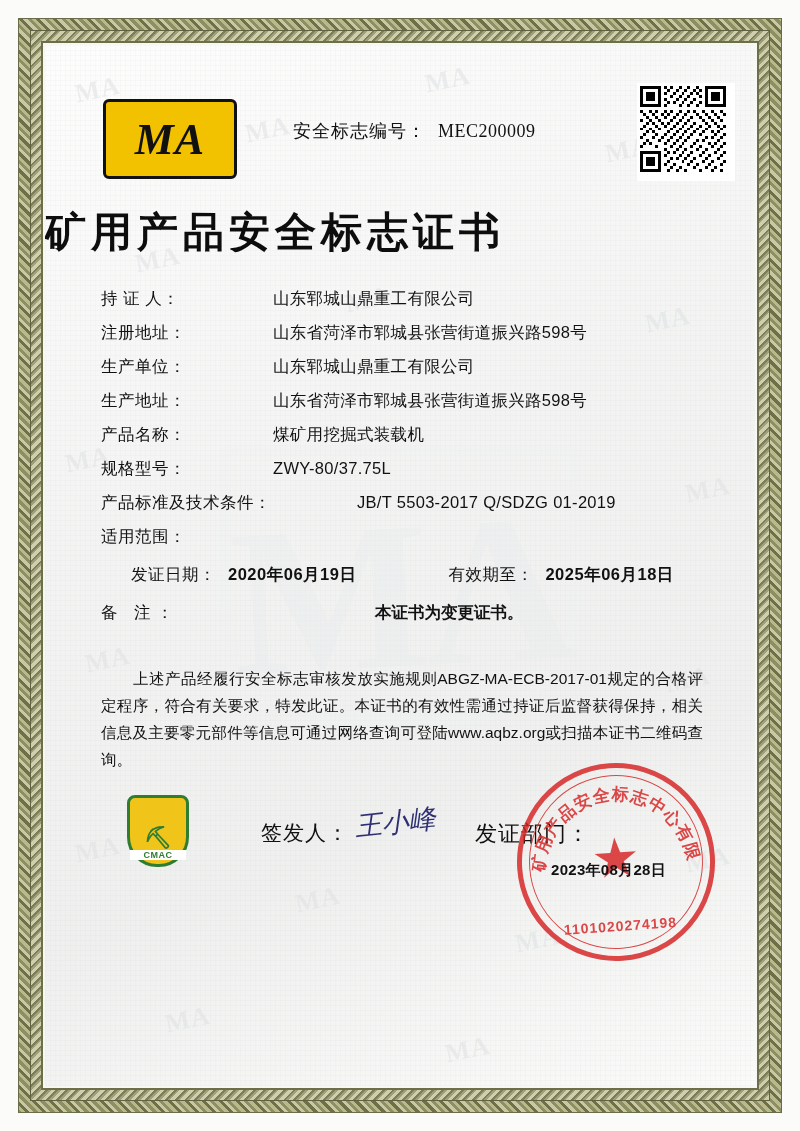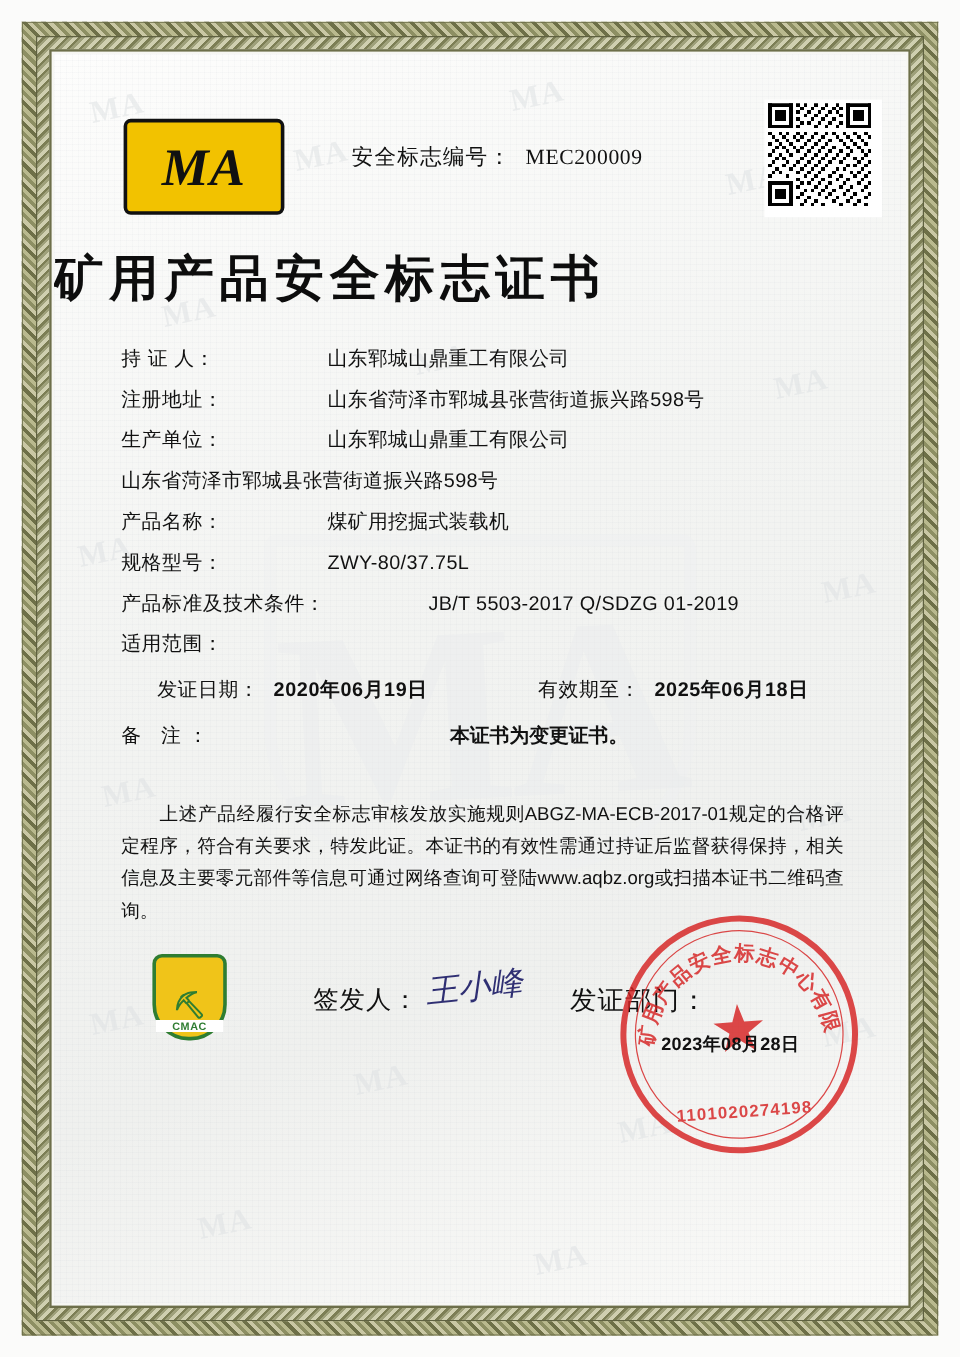--- a/index.html
+++ b/index.html
@@ -684,20 +684,21 @@
         </div>
         <div class="field-row">
           <span class="field-label">注册地址：</span>
           <span class="field-value">山东省菏泽市郓城县张营街道振兴路598号</span>
         </div>
         <div class="field-row">
           <span class="field-label">生产单位：</span>
           <span class="field-value">山东郓城山鼎重工有限公司</span>
         </div>
         <div class="field-row">
+          <span class="field-label">生产地址：</span>
           <span class="field-value">山东省菏泽市郓城县张营街道振兴路598号</span>
         </div>
         <div class="field-row">
           <span class="field-label">产品名称：</span>
           <span class="field-value">煤矿用挖掘式装载机</span>
         </div>
         <div class="field-row">
           <span class="field-label">规格型号：</span>
           <span class="field-value mono">ZWY-80/37.75L</span>
         </div>

